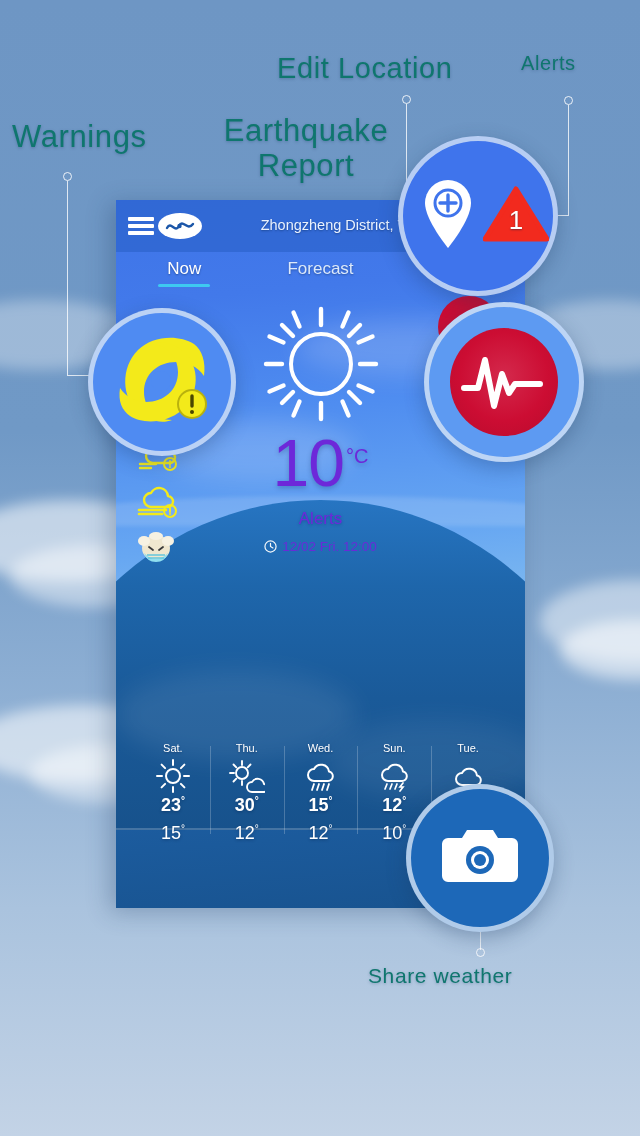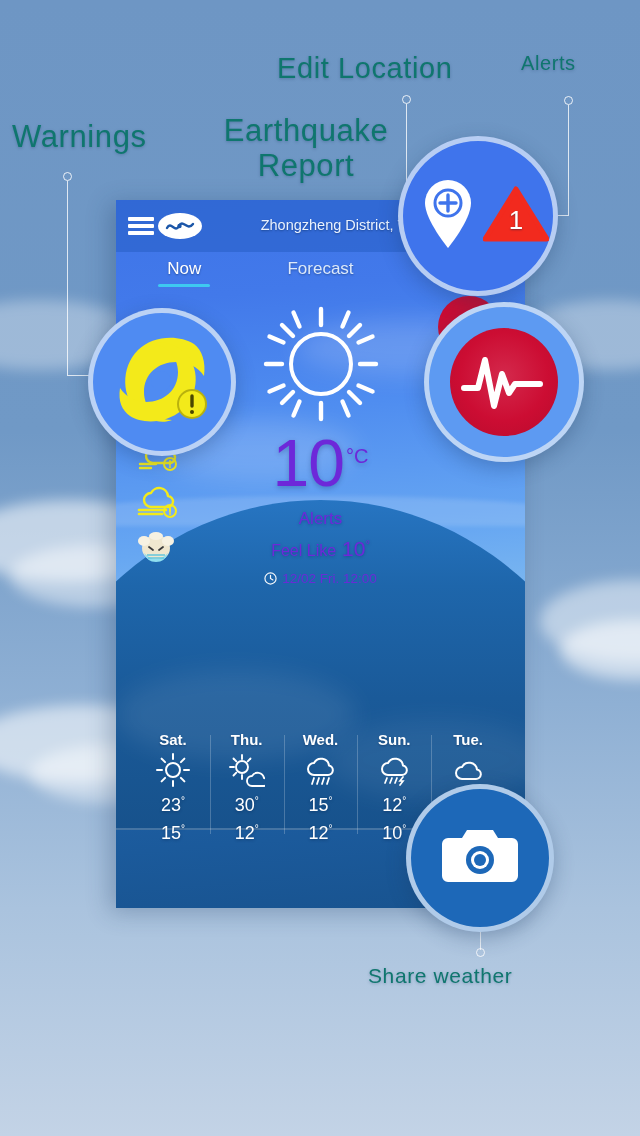--- a/index.html
+++ b/index.html
@@ -108,23 +108,23 @@
     display:flex; align-items:center; justify-content:center; gap:5px;
   }
 
   
   .fc { position:absolute; left:20px; bottom:64px; width:369px; display:flex; }
   .fcell { flex:1; text-align:center; color:#fff; position:relative; }
   .fcell + .fcell::before {
     content:""; position:absolute; left:0; top:4px; bottom:10px; width:1px;
     background:rgba(255,255,255,.22);
   }
-  .fday { font-size:15px; font-weight:700; text-shadow:0 1px 2px rgba(0,30,70,.4); }
+  .fday { font-size:11px; font-weight:400; text-shadow:0 1px 2px rgba(0,30,70,.4); }
   .ficon { height:38px; display:flex; align-items:center; justify-content:center; margin-top:3px; }
-  .fhi { font-size:18px; font-weight:400; margin-top:6px; text-shadow:0 1px 3px rgba(0,30,70,.4); }
+  .fhi { font-size:18px; font-weight:700; text-shadow:0 1px 3px rgba(0,30,70,.4); }
   .flo { font-size:18px; font-weight:300; margin-top:7px; text-shadow:0 1px 3px rgba(0,30,70,.4); }
   .fhi sup, .flo sup { font-size:10px; vertical-align:super; }
 
   
   .bub {
     position:absolute; border-radius:50%;
     border:5px solid rgba(214,228,245,.80);
     display:flex; align-items:center; justify-content:center;
     box-shadow:0 6px 20px rgba(25,55,95,.30);
   }
@@ -267,23 +267,20 @@
             <path d="M98.5 82.5 l14 6"></path>
           <path d="M33.5 112.5 l6 -14"></path>
             <path d="M82.5 23.5 l6 -14"></path>
         </g>
       </svg>
     </div>
     <div class="temp">
       <span>10</span><sup>°C</sup>
     </div>
     <div class="cond">Alerts</div>
-    <div class="feel">
-      <span>Feel Like</span><b><span>10</span><sup style="font-size:11px;">°</sup></b>
-    </div>
     <div class="stamp">
       <svg width="13" height="13" viewBox="0 0 14 14">
         <circle cx="7" cy="7" r="6" fill="none" stroke="#fff" stroke-width="1.3"></circle>
         <path d="M7 3.6 V7 l2.6 1.6" stroke="#fff" stroke-width="1.3" fill="none" stroke-linecap="round"></path>
       </svg>
       <span>12/02  Fri. 12:00</span>
     </div>
   </div>
 
   <div class="fc">

